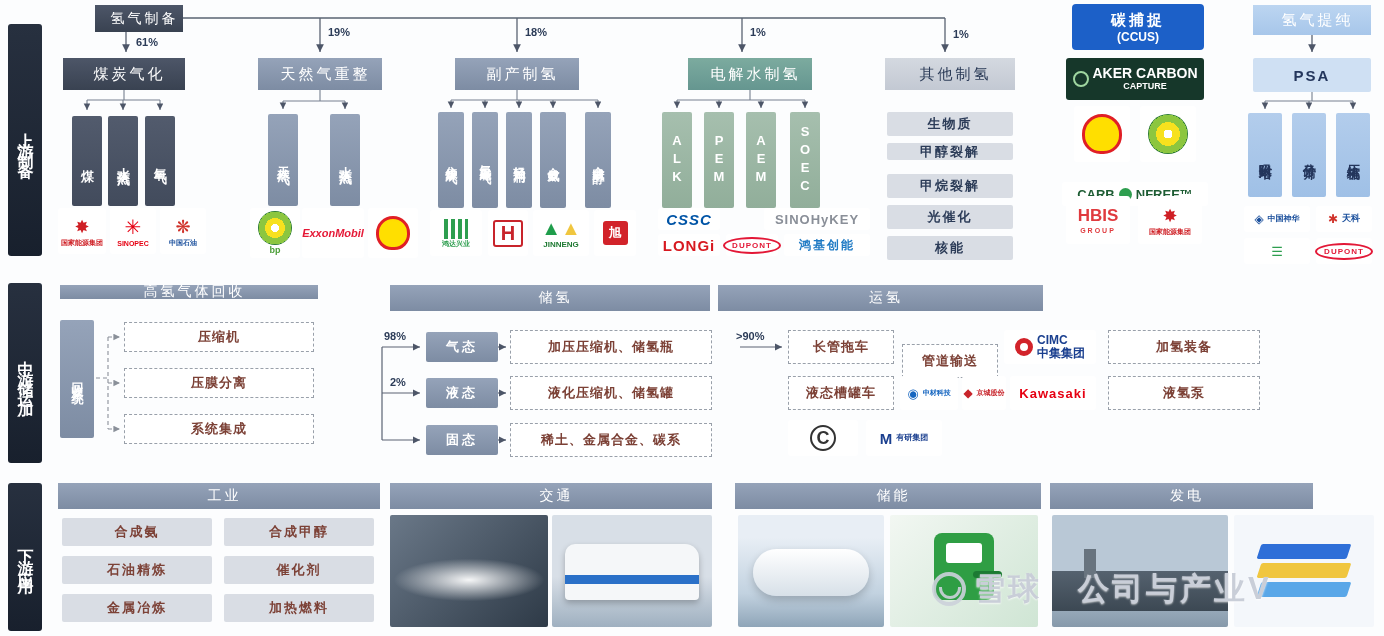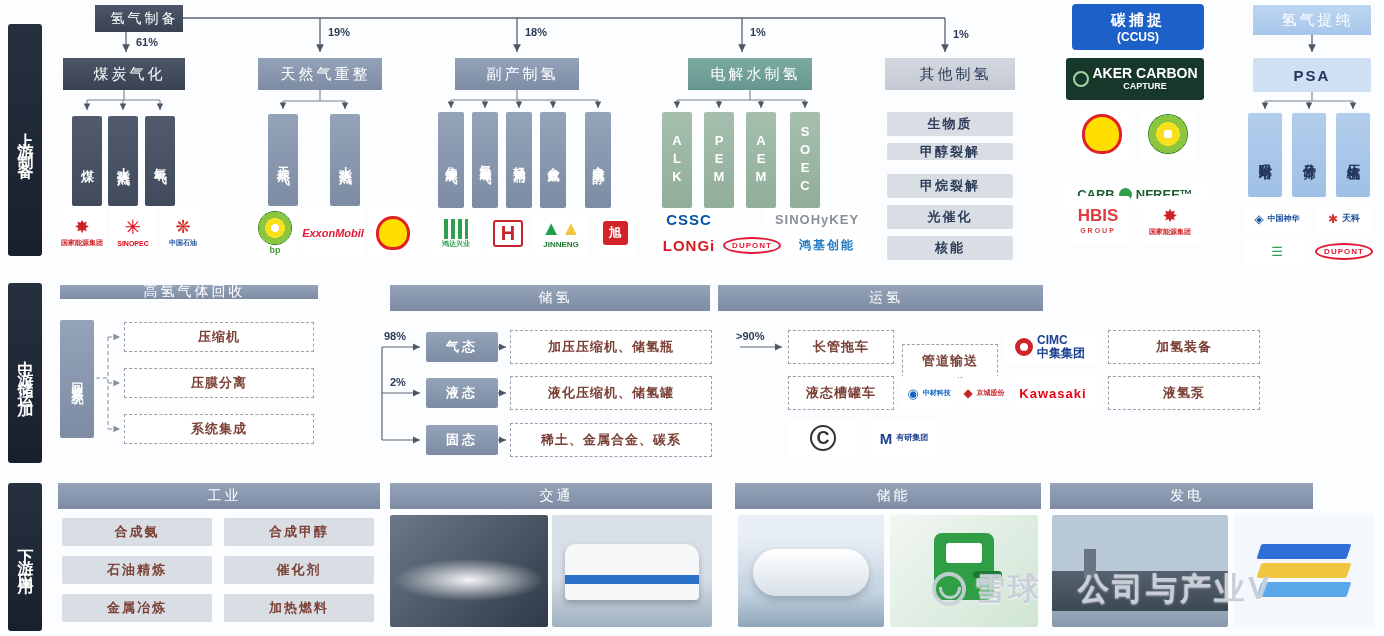--- a/index.html
+++ b/index.html
@@ -199,21 +199,21 @@
   </div>
   <div class="abs logo" style="left:533px;top:210px;width:56px;height:46px">
     <span class="glyph" style="font-size:20px;background:linear-gradient(90deg,#1f9d4b 50%,#f0c63f 50%);-webkit-background-clip:text;background-clip:text;color:transparent">▲▲</span>
     <span class="cap" style="color:#1f7a33;font-size:8px">JINNENG</span>
   </div>
   <div class="abs logo" style="left:594px;top:210px;width:42px;height:46px">
     <span class="redbox">旭</span>
   </div>
 
   <div class="abs logo" style="left:658px;top:208px;width:62px;height:22px">
-    <span class="glyph" style="color:#0054a6;font-size:15px;letter-spacing:1px">CSSC</span>
+    <span class="glyph" style="color:#0054a6;font-size:15px;font-style:italic;letter-spacing:1px">CSSC</span>
   </div>
   <div class="abs logo" style="left:658px;top:234px;width:62px;height:22px">
     <span class="glyph" style="color:#d71920;font-size:15px;letter-spacing:1px">LONGi</span>
   </div>
   <div class="abs logo" style="left:726px;top:234px;width:52px;height:22px">
     <span class="oval">DUPONT</span>
   </div>
   <div class="abs logo" style="left:764px;top:208px;width:106px;height:22px">
     <span class="glyph" style="color:#8a8f98;font-size:13px;letter-spacing:1px">SINOHyKEY</span>
   </div>

